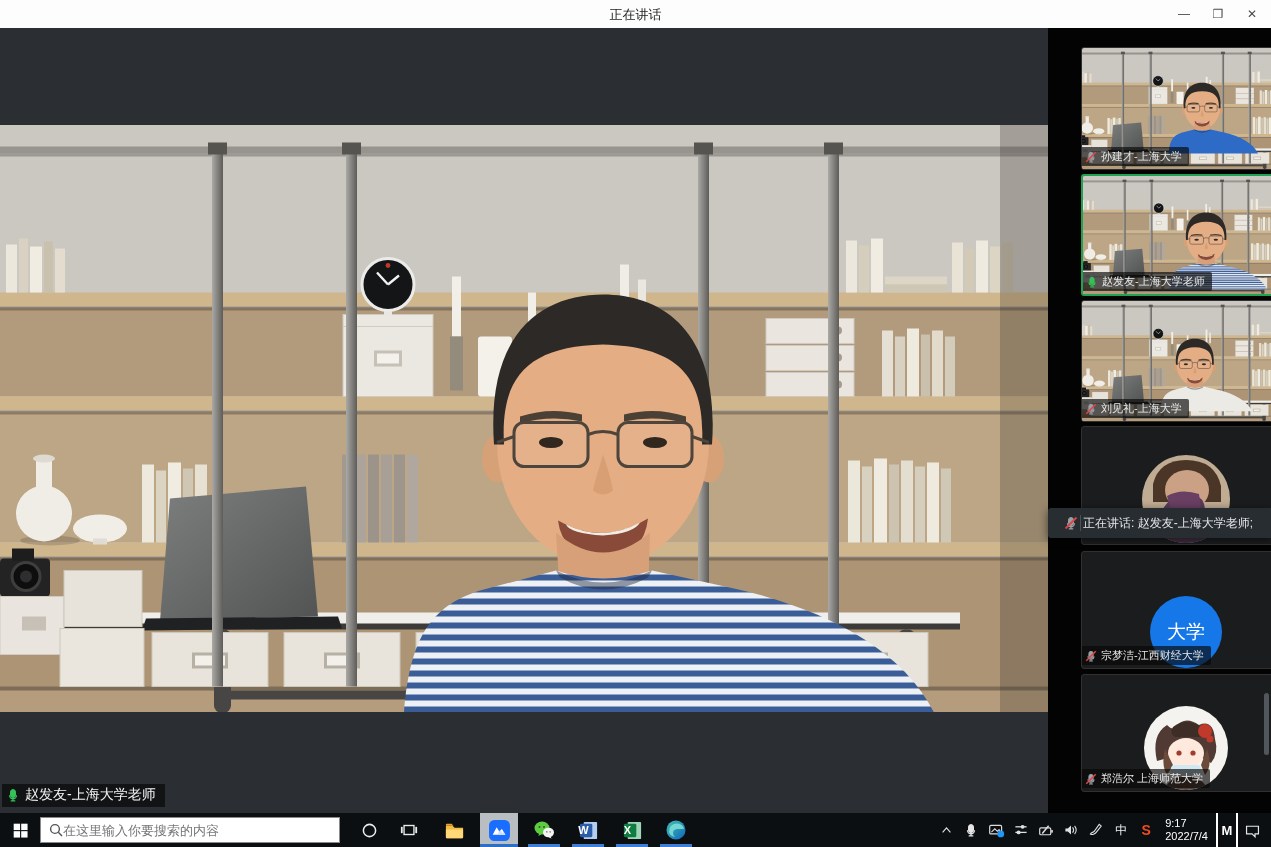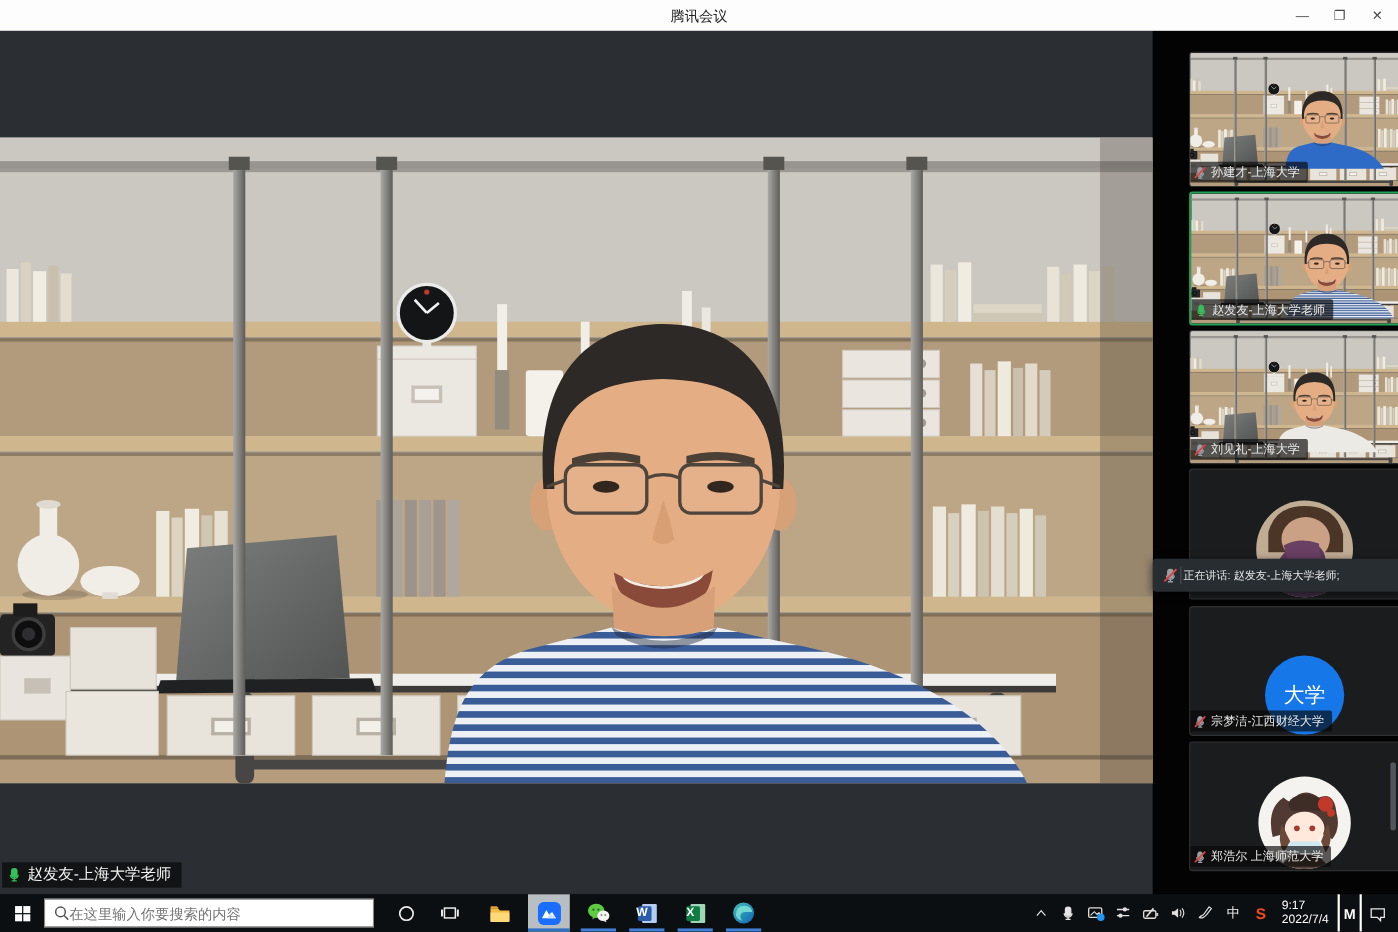--- a/index.html
+++ b/index.html
@@ -31,21 +31,21 @@
   .thumb-video svg { display:block; width:100%; height:100%; }
   .thumb-label { position:absolute; left:0; bottom:3px; display:flex; align-items:center; gap:4px;
                  background:rgba(8,8,8,0.66); color:#e8e8e8; font-size:11px; padding:2px 7px 2px 3px;
                  border-radius:0 2px 2px 0; max-width:100%; white-space:nowrap; }
   .avatar-center { position:absolute; inset:0; display:flex; align-items:flex-end; justify-content:center; }
   .avatar-initial { width:72px; height:72px; border-radius:50%; display:flex; align-items:center;
                     justify-content:center; color:#fff; font-size:19px; }
 
   .toast { position:absolute; left:0; top:480px; width:223px; height:30px; z-index:9;
            background:#282d31; border-radius:3px 0 0 3px; box-shadow:0 2px 8px rgba(0,0,0,.55);
-           display:flex; align-items:center; gap:2px; padding:0 9px; color:#e3e6e8; font-size:10px; white-space:nowrap; }
+           display:flex; align-items:center; gap:2px; padding:0 16px; color:#e3e6e8; font-size:12px; white-space:nowrap; }
   .toast-div { width:1px; height:16px; background:#4a5055; }
 
   .scrollthumb { position:absolute; right:2px; top:665px; width:5px; height:62px;
                  background:#51575c; border-radius:3px; }
 
   
   .taskbar { position:absolute; top:813px; left:0; width:1271px; height:34px; background:#0c0f12; z-index:40; }
   .tb-btn { position:absolute; top:0; height:34px; display:flex; align-items:center; justify-content:center; }
   .underline { position:absolute; left:4px; right:4px; bottom:0; height:3px; background:#3e7fd4; }
   .tb-active { background:#b9bec3; }
@@ -282,21 +282,21 @@
     <g id="mic-muted">
       <use href="#micline" fill="#9aa0a6" stroke="#9aa0a6"></use>
       <line x1="1.5" y1="12.5" x2="12.5" y2="1.5" stroke="#e04343" stroke-width="1.8"></line>
     </g>
   </defs>
 </svg>
 
 <div class="window">
 
   <div class="titlebar">
-    <div class="title">腾讯会议</div>
+    <div class="title">正在讲话</div>
     <div class="win-controls">
       <div class="win-btn">—</div>
       <div class="win-btn">❐</div>
       <div class="win-btn">✕</div>
     </div>
   </div>
 
   <div class="content">
 
     <div class="main-stage">

